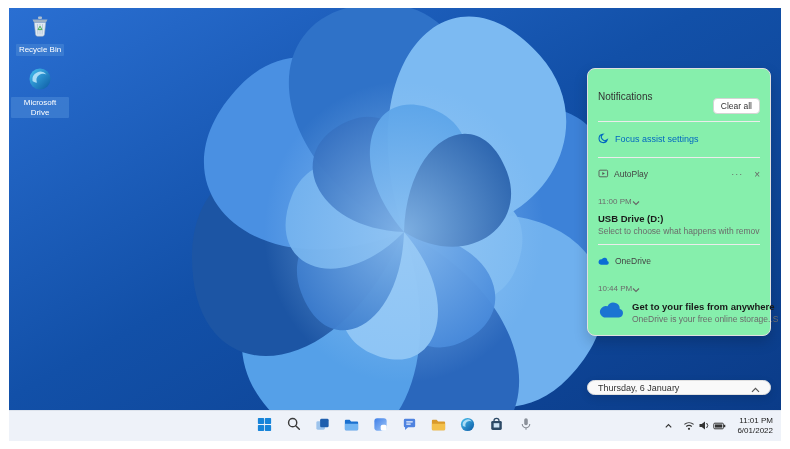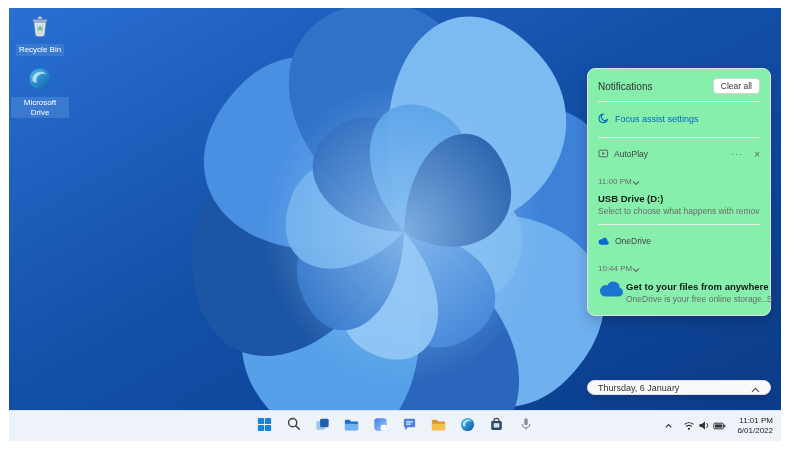--- a/index.html
+++ b/index.html
@@ -9,35 +9,35 @@
   .wallpaper { position:absolute; left:0; top:0; width:100%; height:100%; display:block; }
 
   
   .desk-icon { position:absolute; width:58px; display:flex; flex-direction:column; align-items:center; gap:1px; cursor:default; }
   .desk-icon .label { font-size:8px; color:#fff; background:rgba(64,128,210,0.8); padding:1px 3px; text-align:center; line-height:1.2; border-radius:1px; }
 
   
   .notif-panel { position:absolute; left:578px; top:60px; width:184px; background:#86efac; border:1px solid #e0e0e0; border-radius:8px; box-shadow:0 6px 14px rgba(0,0,0,0.18); padding:7px 10px 9px; }
   .panel-header { display:flex; justify-content:space-between; align-items:center; padding:2px 0 7px; }
   .panel-title { font-size:10px; color:#333; }
-  .clear-all { font-size:8.5px; color:#333; background:#fff; border:1px solid #d4d4d4; border-radius:4px; padding:2px 7px; cursor:pointer; }
+  .clear-all { font-size:8.5px; color:#333; background:#fff; border:1px solid #d4d4d4; border-radius:4px; padding:2px 7px; cursor:pointer;margin-top:20px; }
   .focus-row { display:flex; align-items:center; gap:6px; padding:8px 0 9px; border-top:1px solid #ececec; border-bottom:1px solid #ececec; cursor:pointer; }
   .focus-row .txt { font-size:9px; color:#0067c0; }
   .group { padding:7px 0 8px; border-bottom:1px solid #ececec; }
   .group:last-of-type { border-bottom:none; padding-bottom:2px; }
   .group-head { display:flex; align-items:center; gap:5px; }
   .group-app { font-size:8.5px; color:#444; }
   .group-head .spacer { flex:1; }
   .g-more { font-size:9px; color:#666; letter-spacing:1px; cursor:pointer; }
   .g-close { font-size:10px; color:#666; cursor:pointer; margin-left:6px; }
   .time-row { display:flex; align-items:center; margin:9px 0 3px; }
   .n-time { font-size:8px; color:#6b6b6b; }
   .n-title { font-size:9.5px; font-weight:bold; color:#191919; margin-top:2px; }
   .n-body { font-size:8.5px; color:#6b6b6b; margin-top:2px; white-space:nowrap; overflow:hidden; }
-  .od-content { display:flex; align-items:flex-start; gap:1px; margin-top:4px; }
+  .od-content { display:flex; align-items:center; gap:7px; margin-top:4px; }
   .od-text .n-title { margin-top:0; }
 
   
   .date-card { position:absolute; left:578px; top:372px; width:184px; height:15px; background:#f9f9f9; border:1px solid #e0e0e0; border-radius:8px; box-shadow:0 3px 8px rgba(0,0,0,0.12); display:flex; align-items:center; justify-content:space-between; padding:0 10px; }
   .date-label { font-size:9px; color:#333; }
 
   
   .taskbar { position:absolute; left:0; right:0; bottom:0; height:31px; background:#eef2f9; border-top:1px solid #dde3ec; }
   .tb-center { position:absolute; left:50%; top:0; height:100%; transform:translateX(-50%); display:flex; align-items:center; gap:6px; }
   .tb-btn { width:23px; height:23px; border-radius:4px; display:flex; align-items:center; justify-content:center; cursor:pointer; }

